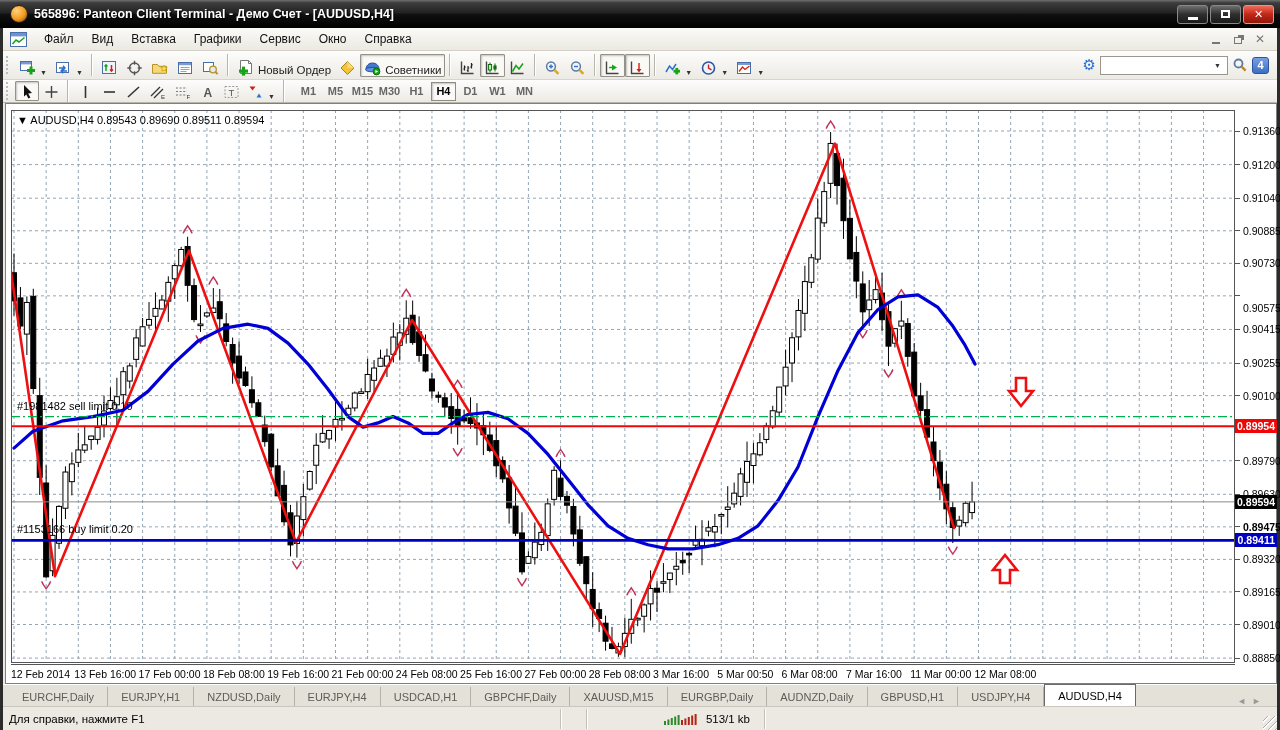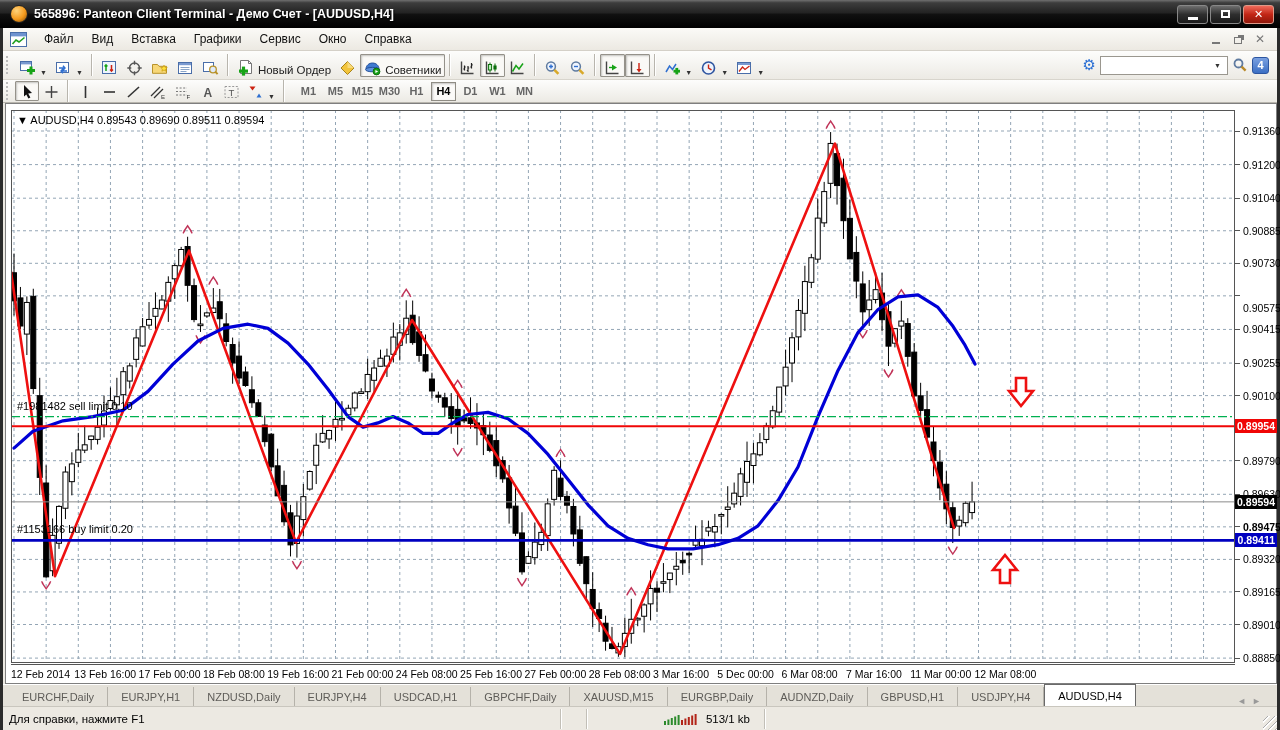--- a/index.html
+++ b/index.html
@@ -876,21 +876,21 @@
         <span class="xlabel" style="left: 63.3px;">13 Feb 16:00</span>
         <span class="xlabel" style="left: 127.6px;">17 Feb 00:00</span>
         <span class="xlabel" style="left: 191.9px;">18 Feb 08:00</span>
         <span class="xlabel" style="left: 256.2px;">19 Feb 16:00</span>
         <span class="xlabel" style="left: 320.5px;">21 Feb 00:00</span>
         <span class="xlabel" style="left: 384.8px;">24 Feb 08:00</span>
         <span class="xlabel" style="left: 449.1px;">25 Feb 16:00</span>
         <span class="xlabel" style="left: 513.4px;">27 Feb 00:00</span>
         <span class="xlabel" style="left: 577.7px;">28 Feb 08:00</span>
         <span class="xlabel" style="left: 642px;">3 Mar 16:00</span>
-        <span class="xlabel" style="left: 706.3px;">5 Dec 00:00</span>
+        <span class="xlabel" style="left: 706.3px;">5 Mar 00:50</span>
         <span class="xlabel" style="left: 770.6px;">6 Mar 08:00</span>
         <span class="xlabel" style="left: 834.9px;">7 Mar 16:00</span>
         <span class="xlabel" style="left: 899.2px;">11 Mar 00:00</span>
         <span class="xlabel" style="left: 963.5px;">12 Mar 08:00</span>
       </div>
   </div>
 
   <div class="tabbar" id="tabbar">
       <div class="tab">EURCHF,Daily</div>
       <div class="tab">EURJPY,H1</div>

